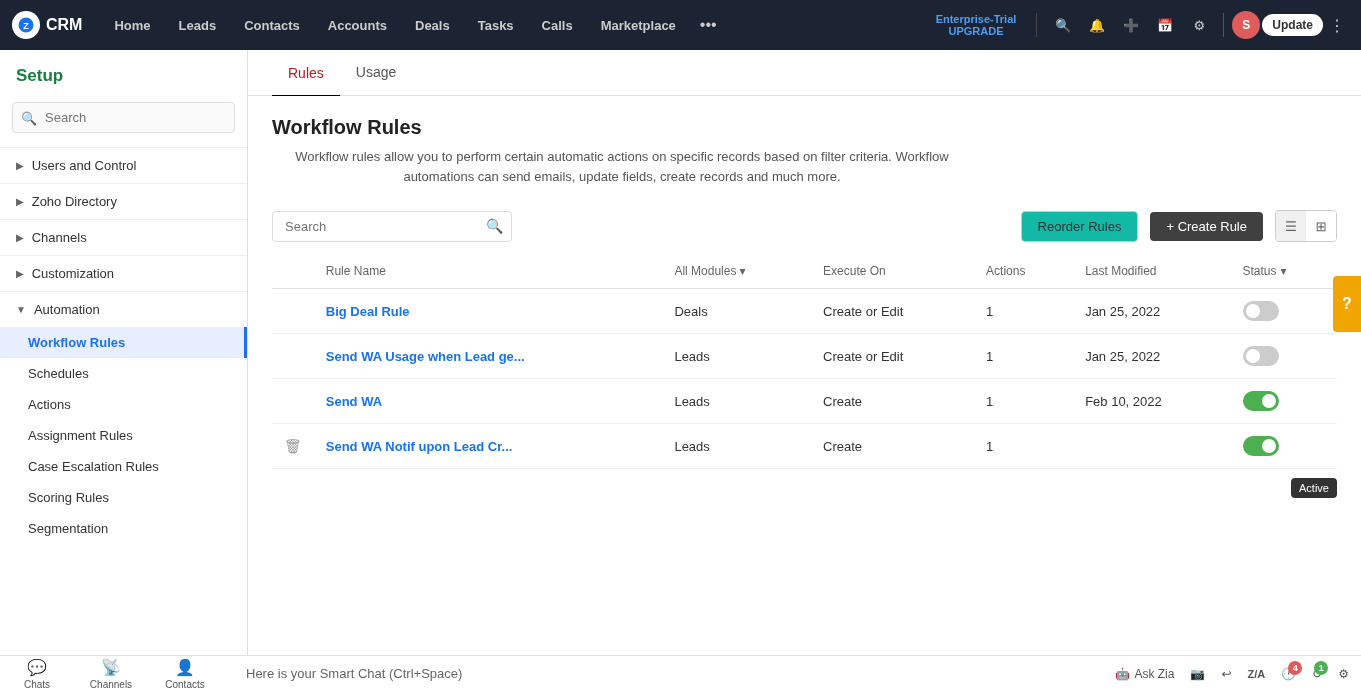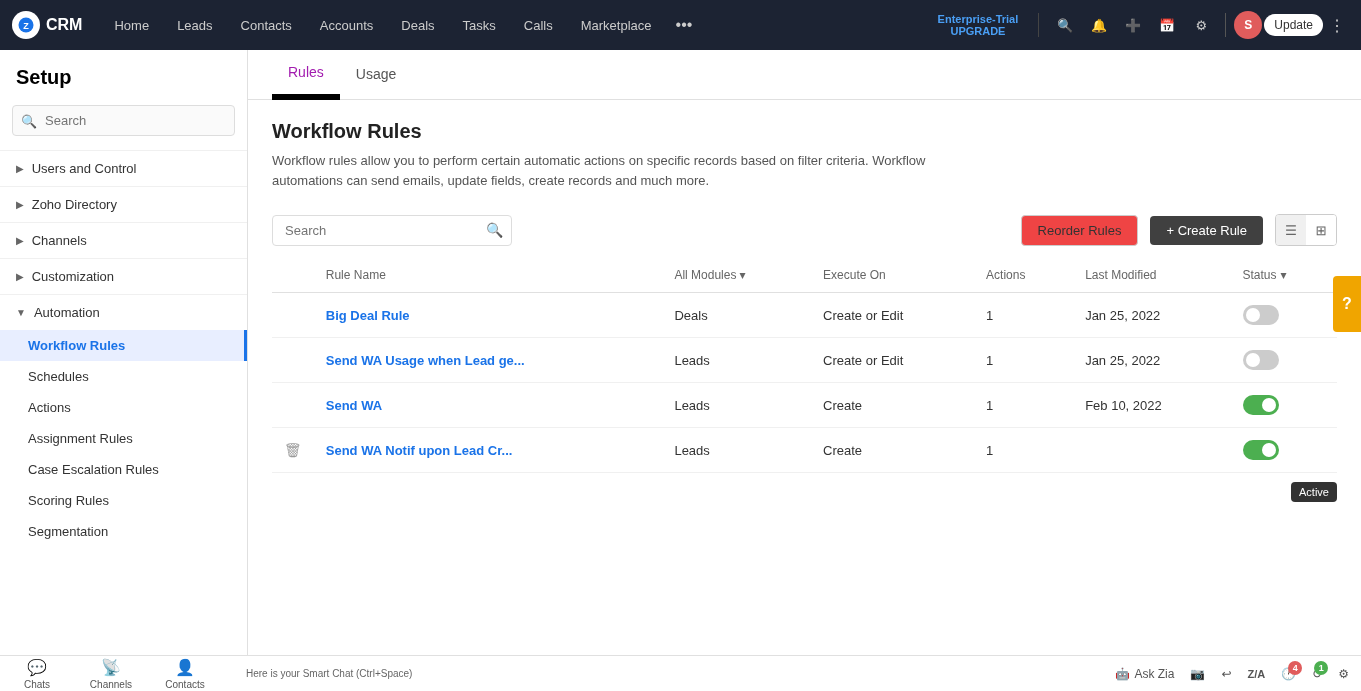--- a/index.html
+++ b/index.html
@@ -4,67 +4,67 @@
   <style>
     * { box-sizing: border-box; margin: 0; padding: 0; }
     body { font-family: -apple-system, BlinkMacSystemFont, 'Segoe UI', Arial, sans-serif; font-size: 13px; background: #f5f5f5; color: #333; }
 
     
     .top-nav { background: #1c2333; height: 50px; display: flex; align-items: center; padding: 0 12px; gap: 0; position: relative; }
     .nav-logo { display: flex; align-items: center; gap: 6px; color: white; font-size: 16px; font-weight: bold; margin-right: 18px; }
     .logo-icon { width: 28px; height: 28px; background: #fff; border-radius: 50%; display: flex; align-items: center; justify-content: center; }
     .logo-icon svg { width: 18px; height: 18px; }
     .nav-links { display: flex; align-items: center; gap: 0; flex: 1; }
-    .nav-link { color: #ccc; font-size: 13px; padding: 0 14px; height: 50px; display: flex; align-items: center; cursor: pointer; white-space: nowrap; }
+    .nav-link { color: #ccc; font-size: 13px; padding: 0 14px; height: 50px; display: flex; align-items: center; cursor: pointer; white-space: nowrap; font-weight: bold; }
     .nav-more { color: #ccc; font-size: 16px; padding: 0 10px; cursor: pointer; height: 50px; display: flex; align-items: center; }
     .nav-right { display: flex; align-items: center; gap: 2px; margin-left: auto; }
     .nav-enterprise { color: #aaa; font-size: 11px; text-align: center; border-right: 1px solid #444; padding-right: 20px; margin-right: 8px; }
     .nav-enterprise span { color: #4a9ff5; font-weight: bold; display: block; cursor: pointer; }
     .nav-icon-btn { width: 32px; height: 32px; display: flex; align-items: center; justify-content: center; cursor: pointer; color: #ccc; border-radius: 4px; }
     .nav-avatar { width: 28px; height: 28px; background: #e05c5c; border-radius: 50%; color: white; font-size: 12px; font-weight: bold; display: flex; align-items: center; justify-content: center; cursor: pointer; }
-    .nav-update-btn { background: white; color: #333; border: none; border-radius: 14px; padding: 4px 10px; font-size: 12px; font-weight: normal; cursor: pointer; display: flex; align-items: center; gap: 4px; }
+    .nav-update-btn { background: white; color: #333; border: none; border-radius: 14px; padding: 4px 10px; font-size: 12px; font-weight: bold; cursor: pointer; display: flex; align-items: center; gap: 4px; }
     .nav-dots-btn { color: #ccc; cursor: pointer; font-size: 16px; padding: 4px; }
 
     
     .layout { display: flex; height: calc(100vh - 50px - 36px); }
 
     
     .sidebar { width: 248px; min-width: 248px; background: #fff; border-right: 1px solid #e0e0e0; overflow-y: auto; padding: 16px 0 0 0; }
-    .sidebar-title { font-size: 20px; font-weight: 700; color: #000000; padding: 0 16px 16px 16px; }
+    .sidebar-title { font-size: 17px; font-weight: 700; color: #15803d; padding: 0 16px 16px 16px; }
     .sidebar-search { margin: 0 12px 14px 12px; position: relative; }
     .sidebar-search input { width: 100%; padding: 7px 12px 7px 32px; border: 1px solid #ddd; border-radius: 4px; font-size: 13px; background: #fafafa; outline: none; }
     .sidebar-search .search-icon { position: absolute; left: 9px; top: 50%; transform: translateY(-50%); color: #999; font-size: 13px; }
     .sidebar-section { border-top: 1px solid #f0f0f0; }
     .sidebar-section-header { display: flex; align-items: center; gap: 8px; padding: 10px 16px; cursor: pointer; font-size: 13px; color: #333; font-weight: 500; }
     .sidebar-section-header .arrow { font-size: 10px; color: #666; }
     .sidebar-sub-items { padding: 0; }
     .sidebar-sub-item { padding: 8px 16px 8px 28px; font-size: 13px; color: #333; cursor: pointer; display: block; }
     .sidebar-sub-item.active { background: #e8eeff; color: #1a73e8; font-weight: 600; border-right: 3px solid #1a73e8; }
 
     
     .main { flex: 1; overflow-y: auto; background: #fff; }
     .main-inner { padding: 0; }
 
     
     .tabs-bar { display: flex; align-items: center; border-bottom: 1px solid #e0e0e0; padding: 0 24px; background: white; }
     .tab { padding: 14px 16px; font-size: 14px; color: #555; cursor: pointer; border-bottom: 2px solid transparent; margin-bottom: -1px; }
-    .tab.active { color: #a21caf; border-bottom: 6px solid #000000; font-weight: 500; }
+    .tab.active { color: #b91c1c; border-bottom: 1px solid #000000; font-weight: 500; }
 
     
     .page-header { padding: 20px 24px 16px 24px; }
     .page-title { font-size: 20px; font-weight: 700; color: #222; margin-bottom: 8px; }
-    .page-desc { font-size: 13px; color: #555; line-height: 1.5; max-width: 700px; }
+    .page-desc { font-size: 13px; color: #555; line-height: 1.5; max-width: 700px; text-align: center; }
 
     
     .table-toolbar { display: flex; align-items: center; padding: 8px 24px 12px 24px; gap: 12px; }
     .search-box { position: relative; flex: 0 0 240px; }
     .search-box input { width: 100%; padding: 7px 12px 7px 12px; border: 1px solid #ddd; border-radius: 4px; font-size: 13px; outline: none; }
     .search-box .search-btn { position: absolute; right: 8px; top: 50%; transform: translateY(-50%); color: #999; cursor: pointer; font-size: 14px; background: none; border: none; }
     .spacer { flex: 1; }
-    .reorder-btn { padding: 7px 16px; border: 1px solid #ccc; border-radius: 4px; background: #ef4444; font-size: 13px; color: #333; cursor: pointer; }
+    .reorder-btn { padding: 7px 16px; border: 1px solid #ccc; border-radius: 4px; background: #14b8a6; font-size: 13px; color: #333; cursor: pointer; }
     .create-btn { padding: 7px 16px; border: none; border-radius: 4px; background: #404040; color: white; font-size: 13px; cursor: pointer; display: flex; align-items: center; gap: 6px; font-weight: 500; }
     .view-toggle { display: flex; border: 1px solid #ccc; border-radius: 4px; overflow: hidden; }
     .view-toggle-btn { width: 30px; height: 30px; display: flex; align-items: center; justify-content: center; background: white; border: none; cursor: pointer; color: #666; }
     .view-toggle-btn.active { background: #f0f0f0; }
 
     
     .data-table { width: 100%; border-collapse: collapse; padding: 0 24px; }
     .data-table-wrapper { padding: 0 24px; }
     .data-table th { text-align: left; padding: 10px 12px; font-size: 12px; color: #666; font-weight: 500; border-bottom: 1px solid #e0e0e0; white-space: nowrap; }
     .data-table td { padding: 12px 12px; font-size: 13px; border-bottom: 1px solid #f0f0f0; vertical-align: middle; }
@@ -82,21 +82,21 @@
     
     .tooltip-badge { position: absolute; background: #333; color: white; font-size: 11px; padding: 4px 8px; border-radius: 4px; white-space: nowrap; bottom: -30px; right: 0; }
 
     
     .hint-badge { position: fixed; right: 0; top: 40%; background: #f0a500; color: white; width: 28px; height: 56px; display: flex; align-items: center; justify-content: center; border-radius: 4px 0 0 4px; font-size: 16px; font-weight: bold; cursor: pointer; z-index: 100; }
 
     
     .bottom-bar { height: 36px; background: #fff; border-top: 1px solid #e0e0e0; display: flex; align-items: center; padding: 0 12px; gap: 24px; }
     .bottom-item { display: flex; flex-direction: column; align-items: center; gap: 2px; cursor: pointer; font-size: 10px; color: #555; min-width: 50px; }
     .bottom-item-icon { font-size: 16px; }
-    .smart-chat { flex: 1; font-size: 10px; color: #666; padding: 0 12px; }
+    .smart-chat { flex: 1; font-size: 13px; color: #666; padding: 0 12px; }
     .bottom-right { display: flex; align-items: center; gap: 16px; margin-left: auto; }
     .bottom-right-btn { display: flex; align-items: center; gap: 4px; font-size: 12px; color: #555; cursor: pointer; position: relative; }
     .badge { background: #e05c5c; color: white; font-size: 9px; font-weight: bold; border-radius: 50%; width: 14px; height: 14px; display: flex; align-items: center; justify-content: center; position: absolute; top: -6px; right: -6px; }
     .badge-green { background: #4caf50; }
 
     
     .th-with-arrow { display: flex; align-items: center; gap: 4px; cursor: pointer; }
 
     
     .modules-filter { display: flex; align-items: center; gap: 3px; cursor: pointer; }

